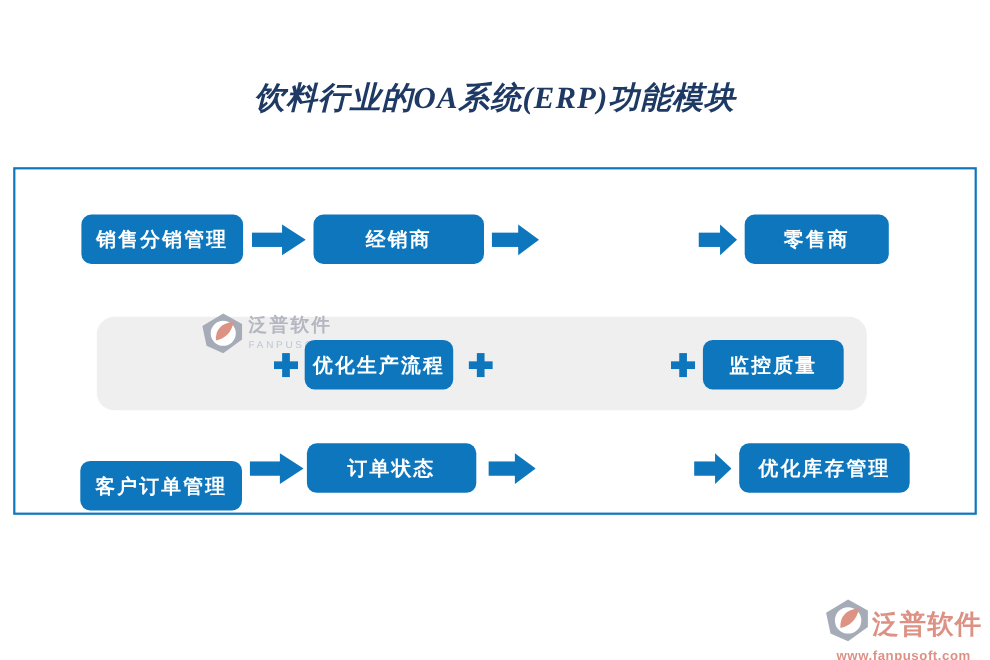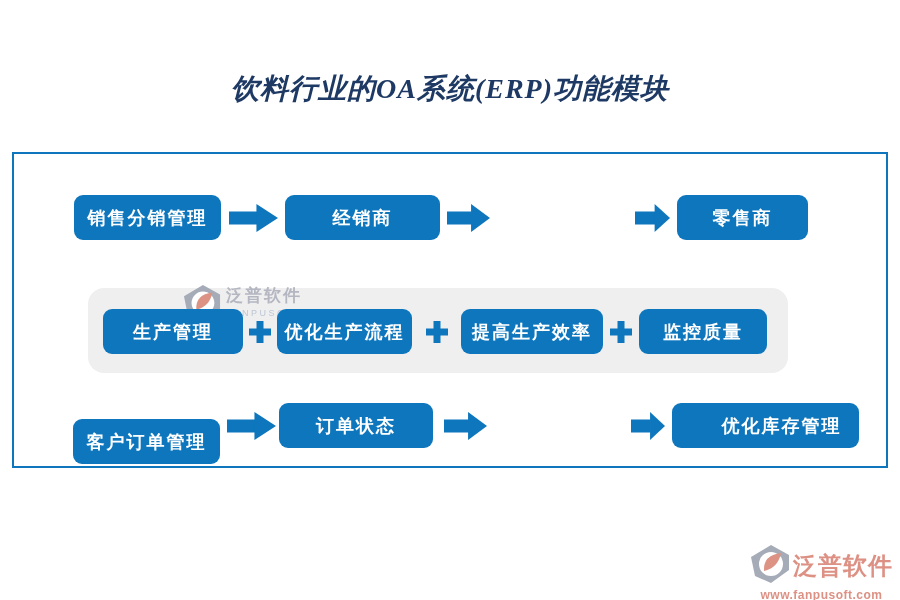--- a/index.html
+++ b/index.html
@@ -84,44 +84,42 @@
     <div class="flow-box" style="left: 285px; top: 195px; width: 155px; height: 45px;">经销商</div>
     <div class="conn" style="left: 447px; top: 202.5px; width: 43px; height: 30px;"><svg width="100%" height="100%" viewBox="0 0 50 30" preserveAspectRatio="none">
           <rect x="0" y="8.5" width="29" height="13" fill="#0d76bd"></rect>
           <polygon points="28,1 50,15 28,29" fill="#0d76bd"></polygon>
       </svg></div>
     <div class="conn" style="left: 635px; top: 202.5px; width: 35px; height: 30px;"><svg width="100%" height="100%" viewBox="0 0 50 30" preserveAspectRatio="none">
           <rect x="0" y="8.5" width="29" height="13" fill="#0d76bd"></rect>
           <polygon points="28,1 50,15 28,29" fill="#0d76bd"></polygon>
       </svg></div>
     <div class="flow-box" style="left: 677px; top: 195px; width: 131px; height: 45px;">零售商</div>
-    <div class="flow-box" style="left: 103px; top: 309px; width: 140px; height: 45px;">生产管理</div>
     <div class="conn" style="left: 249px; top: 320.5px; width: 22px; height: 22px;"><svg width="22" height="22" viewBox="0 0 22 22">
           <rect x="7.5" y="0" width="7" height="22" fill="#0d76bd"></rect>
           <rect x="0" y="7.5" width="22" height="7" fill="#0d76bd"></rect>
       </svg></div>
     <div class="flow-box" style="left: 277px; top: 309px; width: 135px; height: 45px;">优化生产流程</div>
     <div class="conn" style="left: 425.5px; top: 320.5px; width: 22px; height: 22px;"><svg width="22" height="22" viewBox="0 0 22 22">
           <rect x="7.5" y="0" width="7" height="22" fill="#0d76bd"></rect>
           <rect x="0" y="7.5" width="22" height="7" fill="#0d76bd"></rect>
       </svg></div>
-    <div class="flow-box" style="left: 461px; top: 309px; width: 142px; height: 45px;">提高生产效率</div>
     <div class="conn" style="left: 610px; top: 320.5px; width: 22px; height: 22px;"><svg width="22" height="22" viewBox="0 0 22 22">
           <rect x="7.5" y="0" width="7" height="22" fill="#0d76bd"></rect>
           <rect x="0" y="7.5" width="22" height="7" fill="#0d76bd"></rect>
       </svg></div>
     <div class="flow-box" style="left: 639px; top: 309px; width: 128px; height: 45px;">监控质量</div>
     <div class="flow-box" style="left: 73px; top: 403px; width: 147px; height: 45px; margin-top: 16px;">客户订单管理</div>
     <div class="conn" style="left: 227px; top: 410.5px; width: 49px; height: 30px;"><svg width="100%" height="100%" viewBox="0 0 50 30" preserveAspectRatio="none">
           <rect x="0" y="8.5" width="29" height="13" fill="#0d76bd"></rect>
           <polygon points="28,1 50,15 28,29" fill="#0d76bd"></polygon>
       </svg></div>
     <div class="flow-box" style="left: 279px; top: 403px; width: 154px; height: 45px;">订单状态</div>
     <div class="conn" style="left: 444px; top: 410.5px; width: 43px; height: 30px;"><svg width="100%" height="100%" viewBox="0 0 50 30" preserveAspectRatio="none">
           <rect x="0" y="8.5" width="29" height="13" fill="#0d76bd"></rect>
           <polygon points="28,1 50,15 28,29" fill="#0d76bd"></polygon>
       </svg></div>
     <div class="conn" style="left: 631px; top: 410.5px; width: 34px; height: 30px;"><svg width="100%" height="100%" viewBox="0 0 50 30" preserveAspectRatio="none">
           <rect x="0" y="8.5" width="29" height="13" fill="#0d76bd"></rect>
           <polygon points="28,1 50,15 28,29" fill="#0d76bd"></polygon>
       </svg></div>
-    <div class="flow-box" style="left: 672px; top: 403px; width: 155px; height: 45px; padding-left: 32px;">优化库存管理</div>
+    <div class="flow-box" style="left: 672px; top: 403px; width: 155px; height: 45px;">优化库存管理</div>
   </div>
 
 </body></html>

